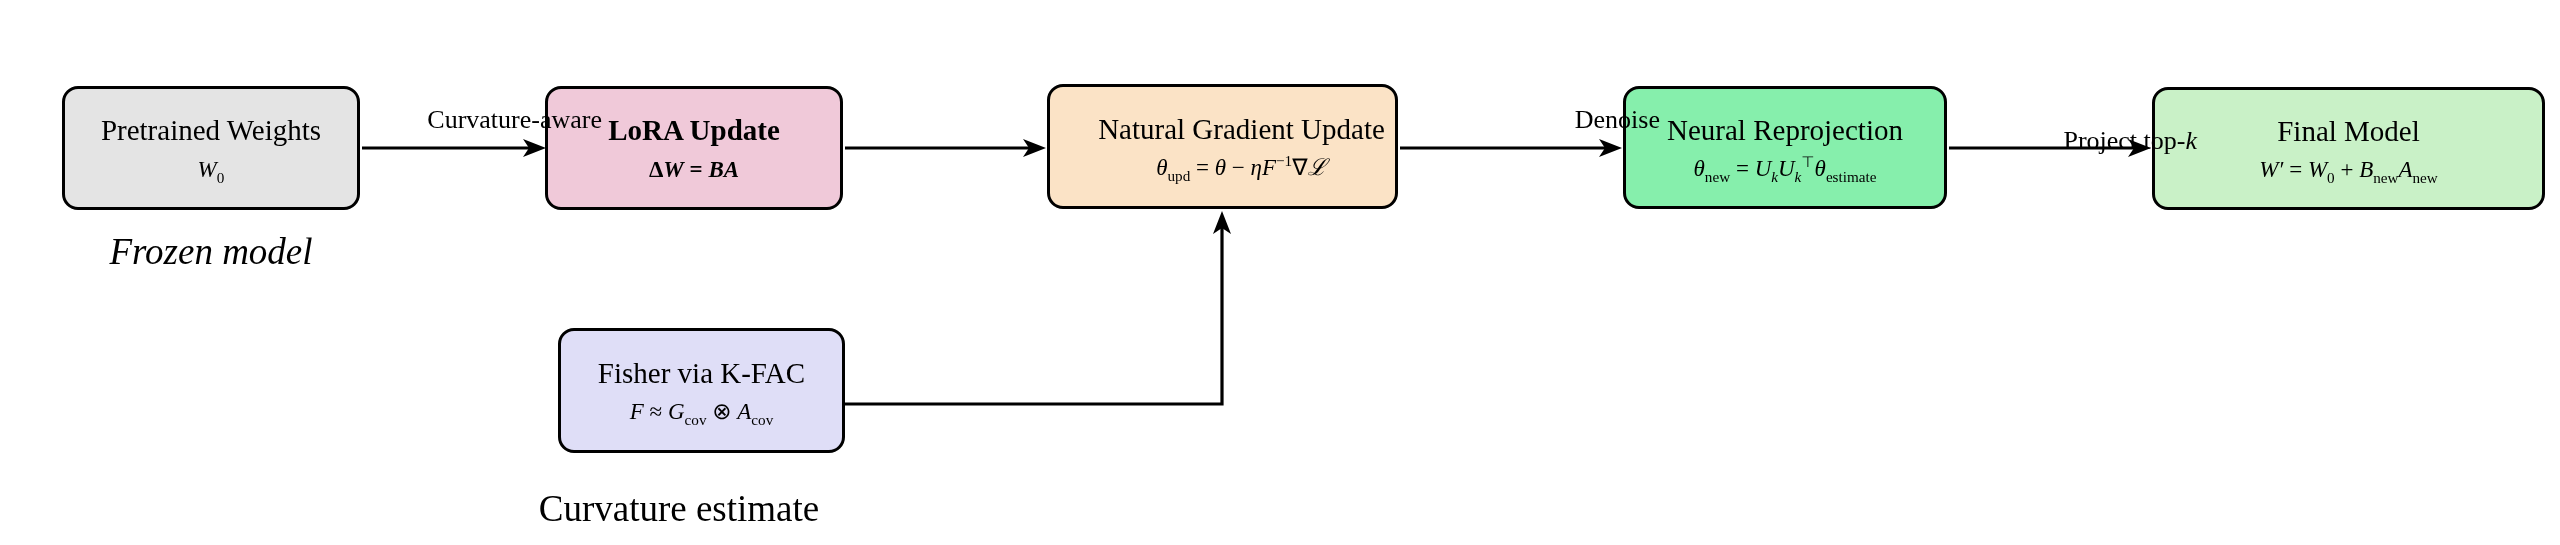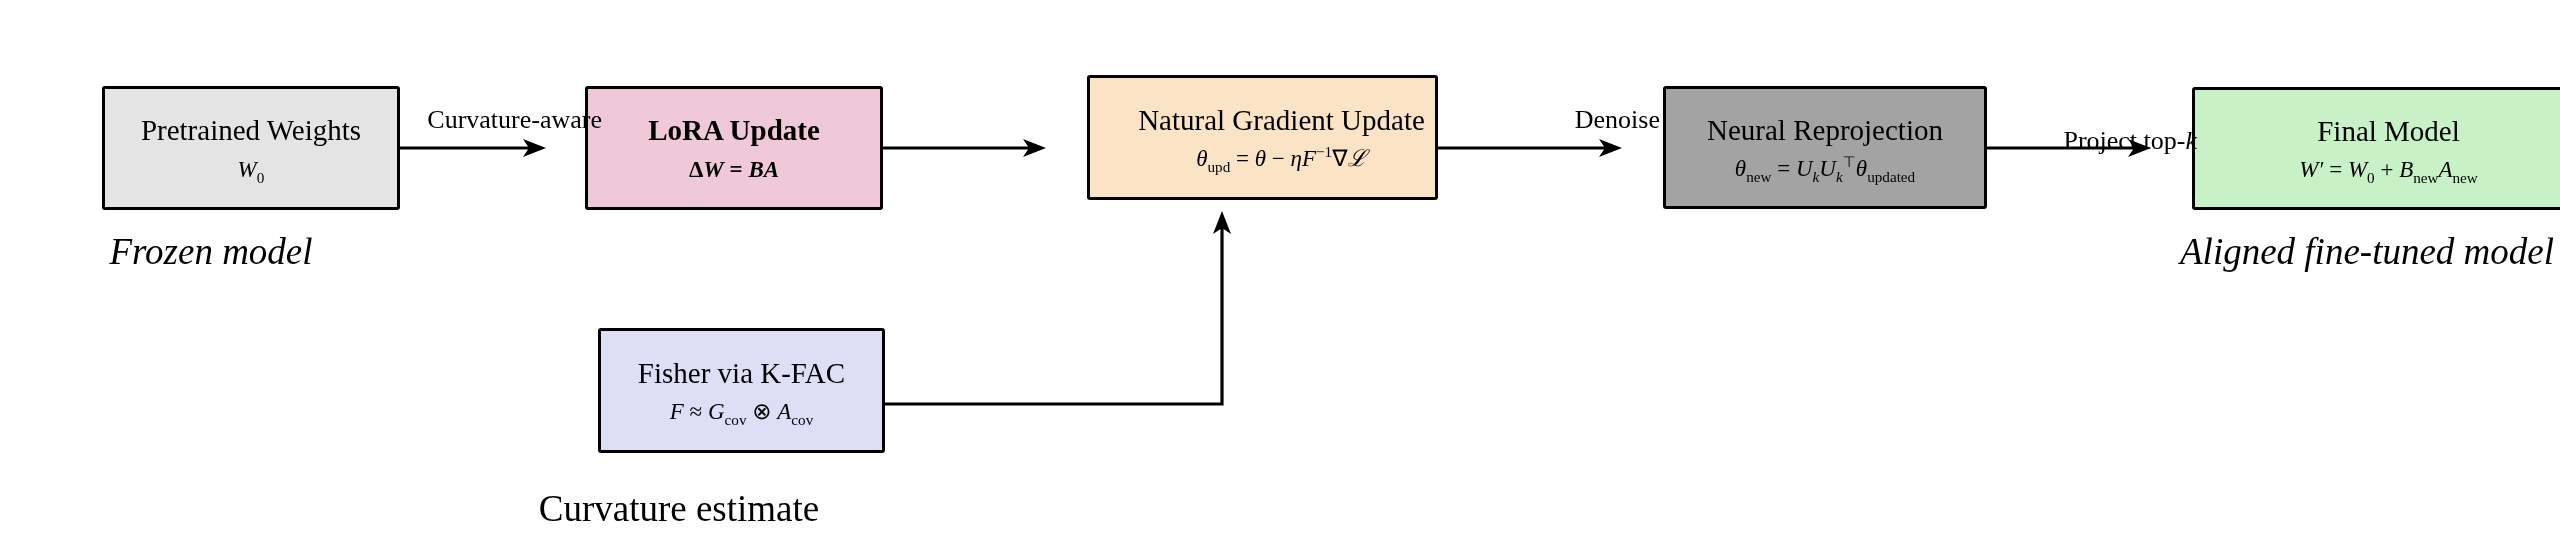--- a/index.html
+++ b/index.html
@@ -23,27 +23,26 @@
     fill: none;
   }
   .connectors polygon {
     fill: #000000;
     stroke: none;
   }
   .box {
     position: absolute;
     box-sizing: border-box;
     border: 3.5px solid #000000;
-    border-radius: 3px;
+    border-radius: 16px;
     display: flex;
     flex-direction: column;
     align-items: center;
     justify-content: center;
     text-align: center;
-    margin-left: 40px;
   }
   .box-title {
     font-size: 29px;
     line-height: 1.5;
     white-space: nowrap;
   }
   .box-formula {
     font-size: 23px;
     line-height: 1.5;
     white-space: nowrap;
@@ -99,41 +98,40 @@
   <div class="box" style="left: 62px; top: 86px; width: 298px; height: 124px; background: rgb(228, 228, 228);">
     <div class="box-title">Pretrained Weights</div>
     <div class="box-formula"><span class="tk-var">W</span><sub class="tk-sub">0</sub></div>
   </div>
 
   <div class="box" style="left: 545px; top: 86px; width: 298px; height: 124px; background: rgb(240, 201, 217); font-weight: bold;">
     <div class="box-title">LoRA Update</div>
     <div class="box-formula"><span class="tk-plain">Δ</span><span class="tk-var">W</span><span class="tk-plain"> = </span><span class="tk-var">BA</span></div>
   </div>
 
-  <div class="box" style="left: 1047px; top: 75px; width: 351px; height: 125px; background: rgb(251, 227, 198); padding-left: 38px;">
+  <div class="box" style="left: 1047px; top: 84px; width: 351px; height: 125px; background: rgb(251, 227, 198); padding-left: 38px;">
     <div class="box-title">Natural Gradient Update</div>
     <div class="box-formula"><span class="tk-var">θ</span><sub class="tk-sub">upd</sub><span class="tk-plain"> = </span><span class="tk-var">θ</span><span class="tk-plain"> − </span><span class="tk-var">ηF</span><sup class="tk-sup">−1</sup><span class="tk-plain">∇</span><span class="tk-var">ℒ</span></div>
   </div>
 
-  <div class="box" style="left: 1623px; top: 86px; width: 324px; height: 123px; background: #a3a3a3;">
+  <div class="box" style="left: 1623px; top: 86px; width: 324px; height: 123px; background: #86efac;">
     <div class="box-title">Neural Reprojection</div>
-    <div class="box-formula"><span class="tk-var">θ</span><sub class="tk-sub">new</sub><span class="tk-plain"> = </span><span class="tk-var">U</span><sub class="tk-subi">k</sub><span class="tk-var">U</span><sub class="tk-subi">k</sub><sup class="tk-sup">⊤</sup><span class="tk-var">θ</span><sub class="tk-sub">updated</sub></div>
+    <div class="box-formula"><span class="tk-var">θ</span><sub class="tk-sub">new</sub><span class="tk-plain"> = </span><span class="tk-var">U</span><sub class="tk-subi">k</sub><span class="tk-var">U</span><sub class="tk-subi">k</sub><sup class="tk-sup">⊤</sup><span class="tk-var">θ</span><sub class="tk-sub">estimate</sub></div>
   </div>
 
   <div class="box" style="left: 2152px; top: 87px; width: 393px; height: 123px; background: rgb(201, 241, 199);">
     <div class="box-title">Final Model</div>
     <div class="box-formula"><span class="tk-var">W′</span><span class="tk-plain"> = </span><span class="tk-var">W</span><sub class="tk-sub">0</sub><span class="tk-plain"> + </span><span class="tk-var">B</span><sub class="tk-sub">new</sub><span class="tk-var">A</span><sub class="tk-sub">new</sub></div>
   </div>
 
   <div class="box" style="left: 558px; top: 328px; width: 287px; height: 125px; background: rgb(223, 222, 247);">
     <div class="box-title">Fisher via K-FAC</div>
     <div class="box-formula"><span class="tk-var">F</span><span class="tk-plain"> ≈ </span><span class="tk-var">G</span><sub class="tk-sub">cov</sub><span class="tk-plain"> ⊗ </span><span class="tk-var">A</span><sub class="tk-sub">cov</sub></div>
   </div>
 
   <div class="edge-label" style="left:302px; top:105px;"><span class="tk-plain">Curvature-aware</span></div>
   <div class="edge-label" style="left:1360px; top:105px;"><span class="tk-plain">Denoise</span></div>
   <div class="edge-label" style="left:1897px; top:102px;margin-top:24px;"><span class="tk-plain">Project top-</span><span class="tk-var">k</span></div>
 
   <div class="caption italic" style="left:61px; top:230px;">Frozen model</div>
-  <div class="caption italic" style="left:2180px; top:230px;">Aligned fine-tuned model</div>
   <div class="caption" style="left:529px; top:487px;">Curvature estimate</div>
 
 </div>
 
 </body></html>

